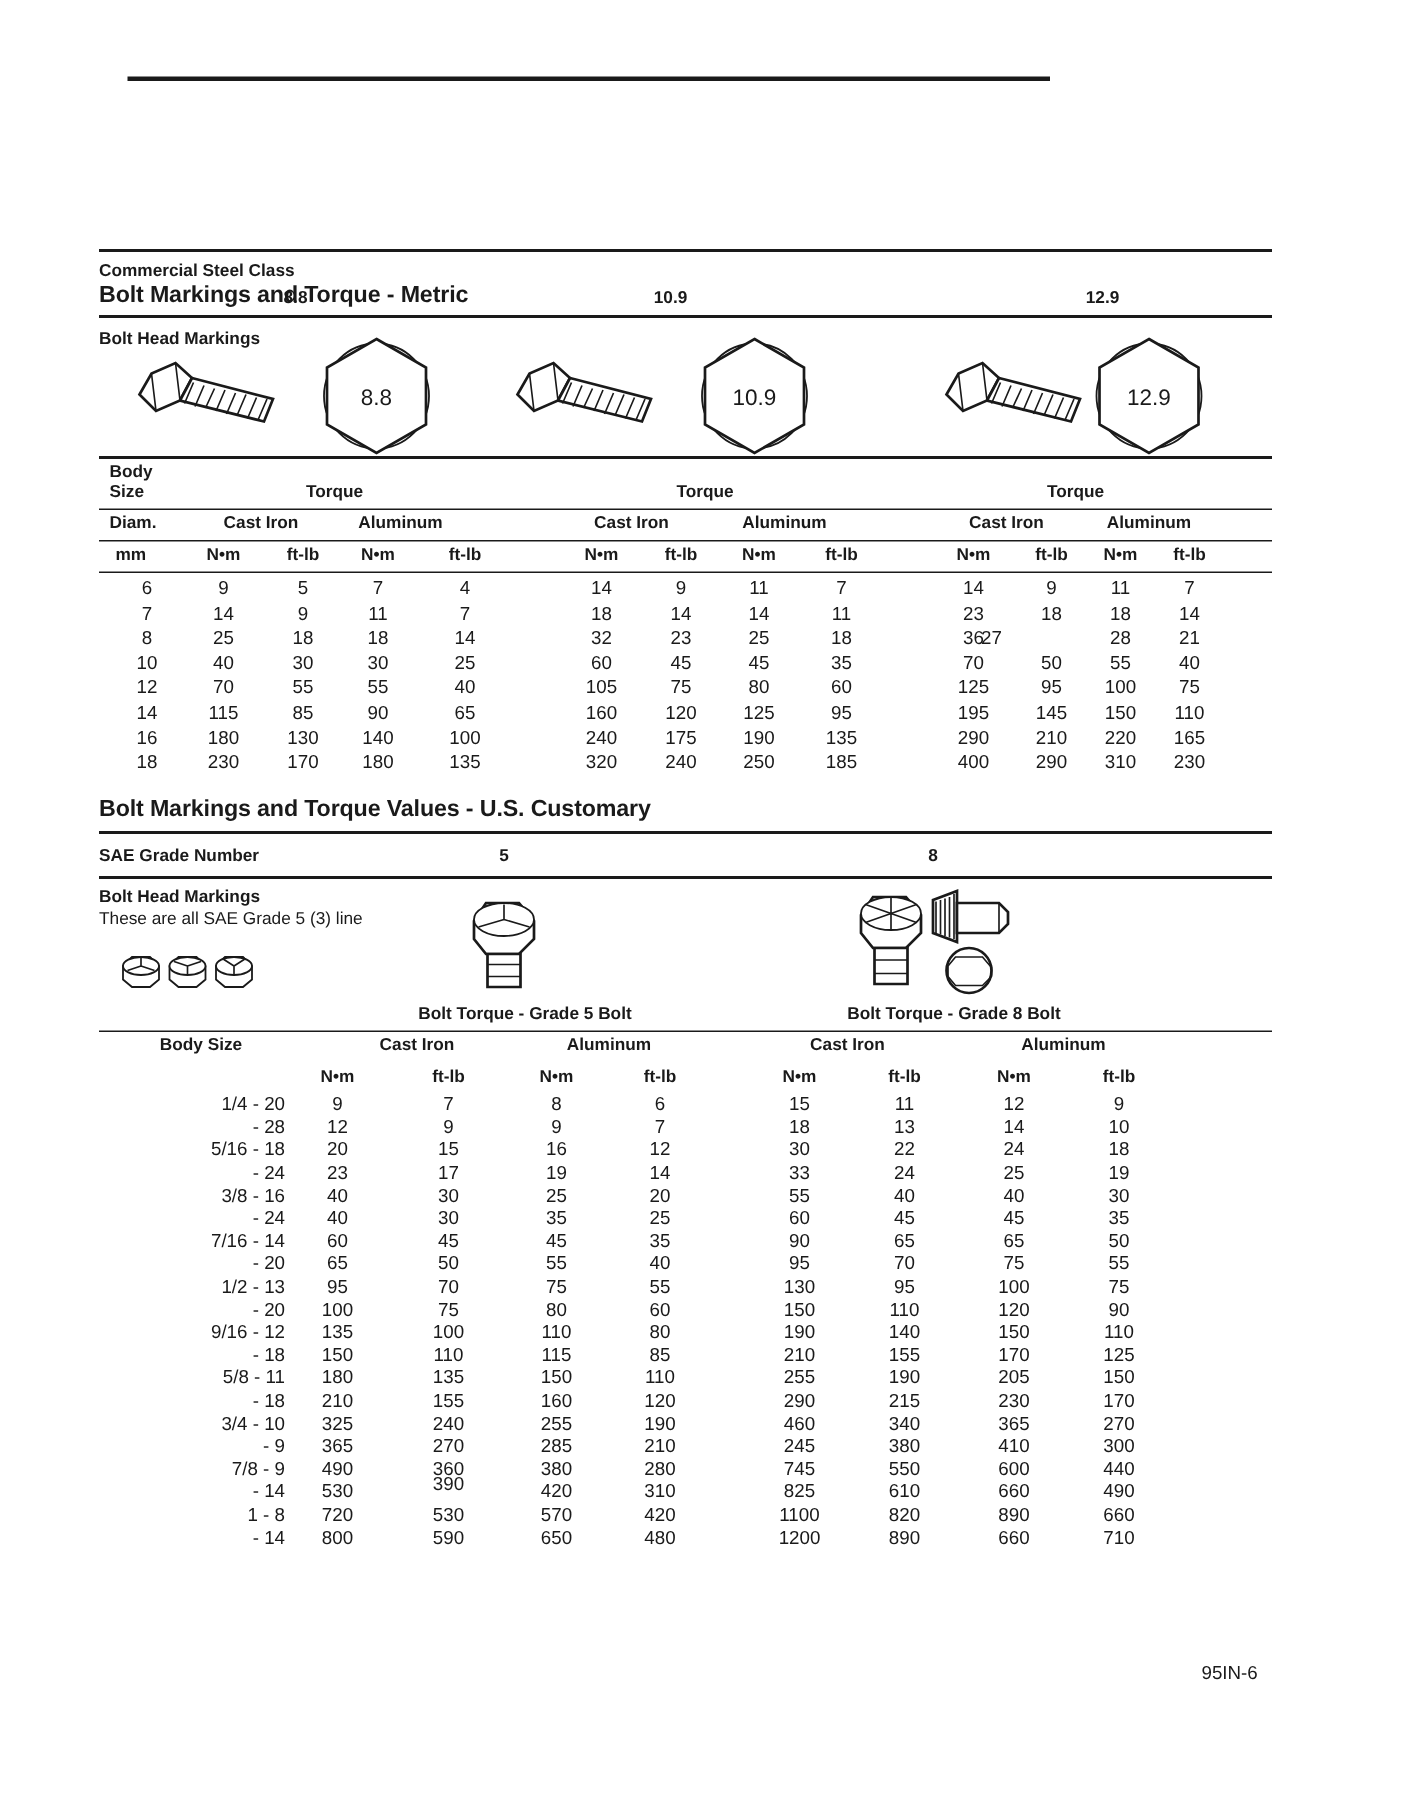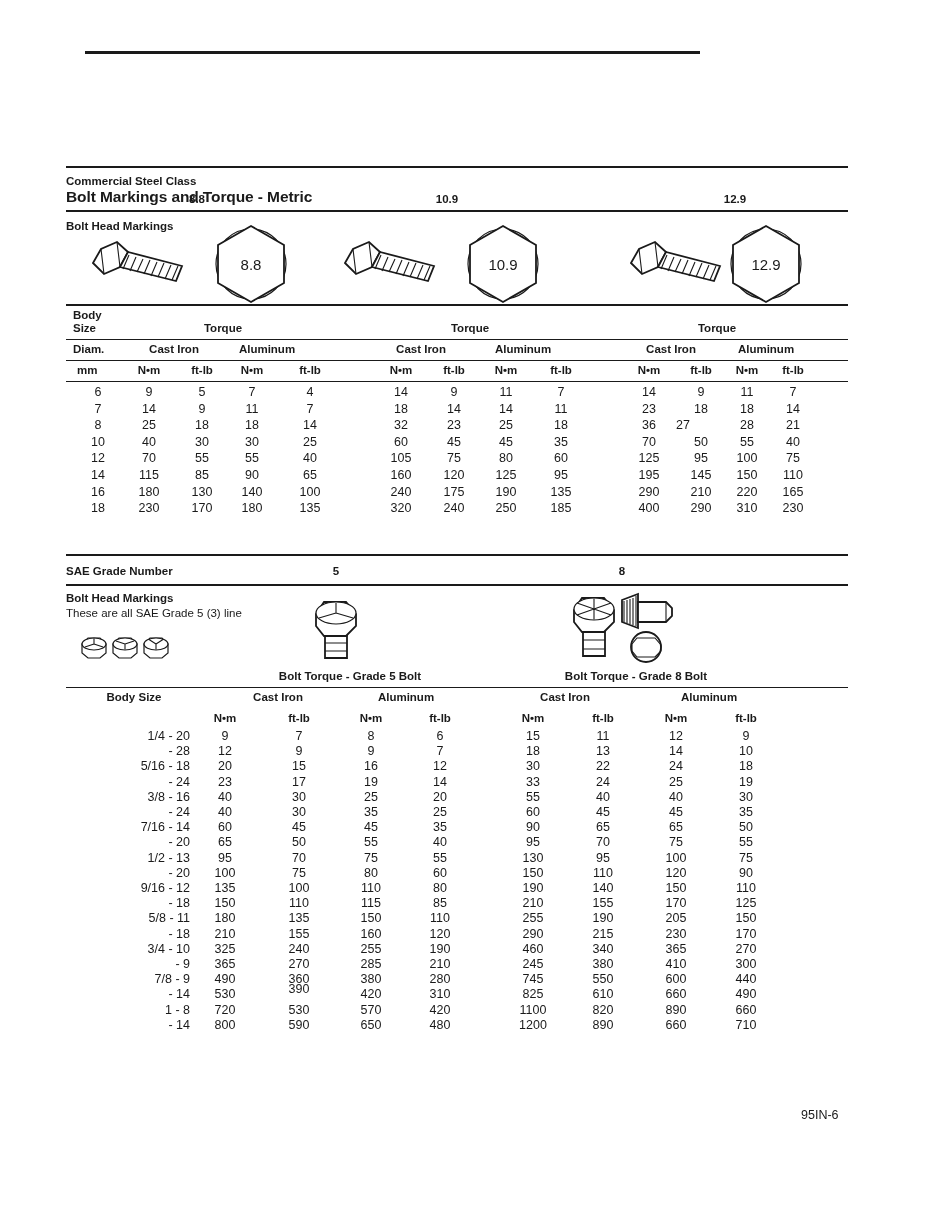--- a/index.html
+++ b/index.html
@@ -252,21 +252,21 @@
         <div class="cell" style="left: 98px; top: 418.2px;">8</div>
         <div class="cell" style="left: 149px; top: 418.2px;">25</div>
         <div class="cell" style="left: 202px; top: 418.2px;">18</div>
         <div class="cell" style="left: 252px; top: 418.2px;">18</div>
         <div class="cell" style="left: 310px; top: 418.2px;">14</div>
         <div class="cell" style="left: 401px; top: 418.2px;">32</div>
         <div class="cell" style="left: 454px; top: 418.2px;">23</div>
         <div class="cell" style="left: 506px; top: 418.2px;">25</div>
         <div class="cell" style="left: 561px; top: 418.2px;">18</div>
         <div class="cell" style="left: 649px; top: 418.2px;">36</div>
-        <div class="cell" style="left: 683px; top: 418.2px;">27</div>
+        <div class="cell" style="left: 661px; top: 418.2px;">27</div>
         <div class="cell" style="left: 747px; top: 418.2px;">28</div>
         <div class="cell" style="left: 793px; top: 418.2px;">21</div>
       </div>
       <div>
         <div class="cell" style="left: 98px; top: 434.8px;">10</div>
         <div class="cell" style="left: 149px; top: 434.8px;">40</div>
         <div class="cell" style="left: 202px; top: 434.8px;">30</div>
         <div class="cell" style="left: 252px; top: 434.8px;">30</div>
         <div class="cell" style="left: 310px; top: 434.8px;">25</div>
         <div class="cell" style="left: 401px; top: 434.8px;">60</div>
@@ -333,20 +333,21 @@
         <div class="cell" style="left: 454px; top: 501.2px;">240</div>
         <div class="cell" style="left: 506px; top: 501.2px;">250</div>
         <div class="cell" style="left: 561px; top: 501.2px;">185</div>
         <div class="cell" style="left: 649px; top: 501.2px;">400</div>
         <div class="cell" style="left: 701px; top: 501.2px;">290</div>
         <div class="cell" style="left: 747px; top: 501.2px;">310</div>
         <div class="cell" style="left: 793px; top: 501.2px;">230</div>
       </div>
     </div>
 
+  <div class="sec-title" style="left:66px; top:531px;">Bolt Markings and Torque Values - U.S. Customary</div>
   <div class="rule" style="left:66px; top:554px; width:782px;"></div>
 
   <div class="lbl b" style="left:66px; top:565px;">SAE Grade Number</div>
   <div class="lbl b c" style="left:336px; top:565px;">5</div>
   <div class="lbl b c" style="left:622px; top:565px;">8</div>
 
   <div class="rule" style="left:66px; top:584px; width:782px;"></div>
 
   <div class="lbl b" style="left:66px; top:592px;">Bolt Head Markings</div>
   <div class="lbl" style="left:66px; top:607px;">These are all SAE Grade 5 (3) line</div>

